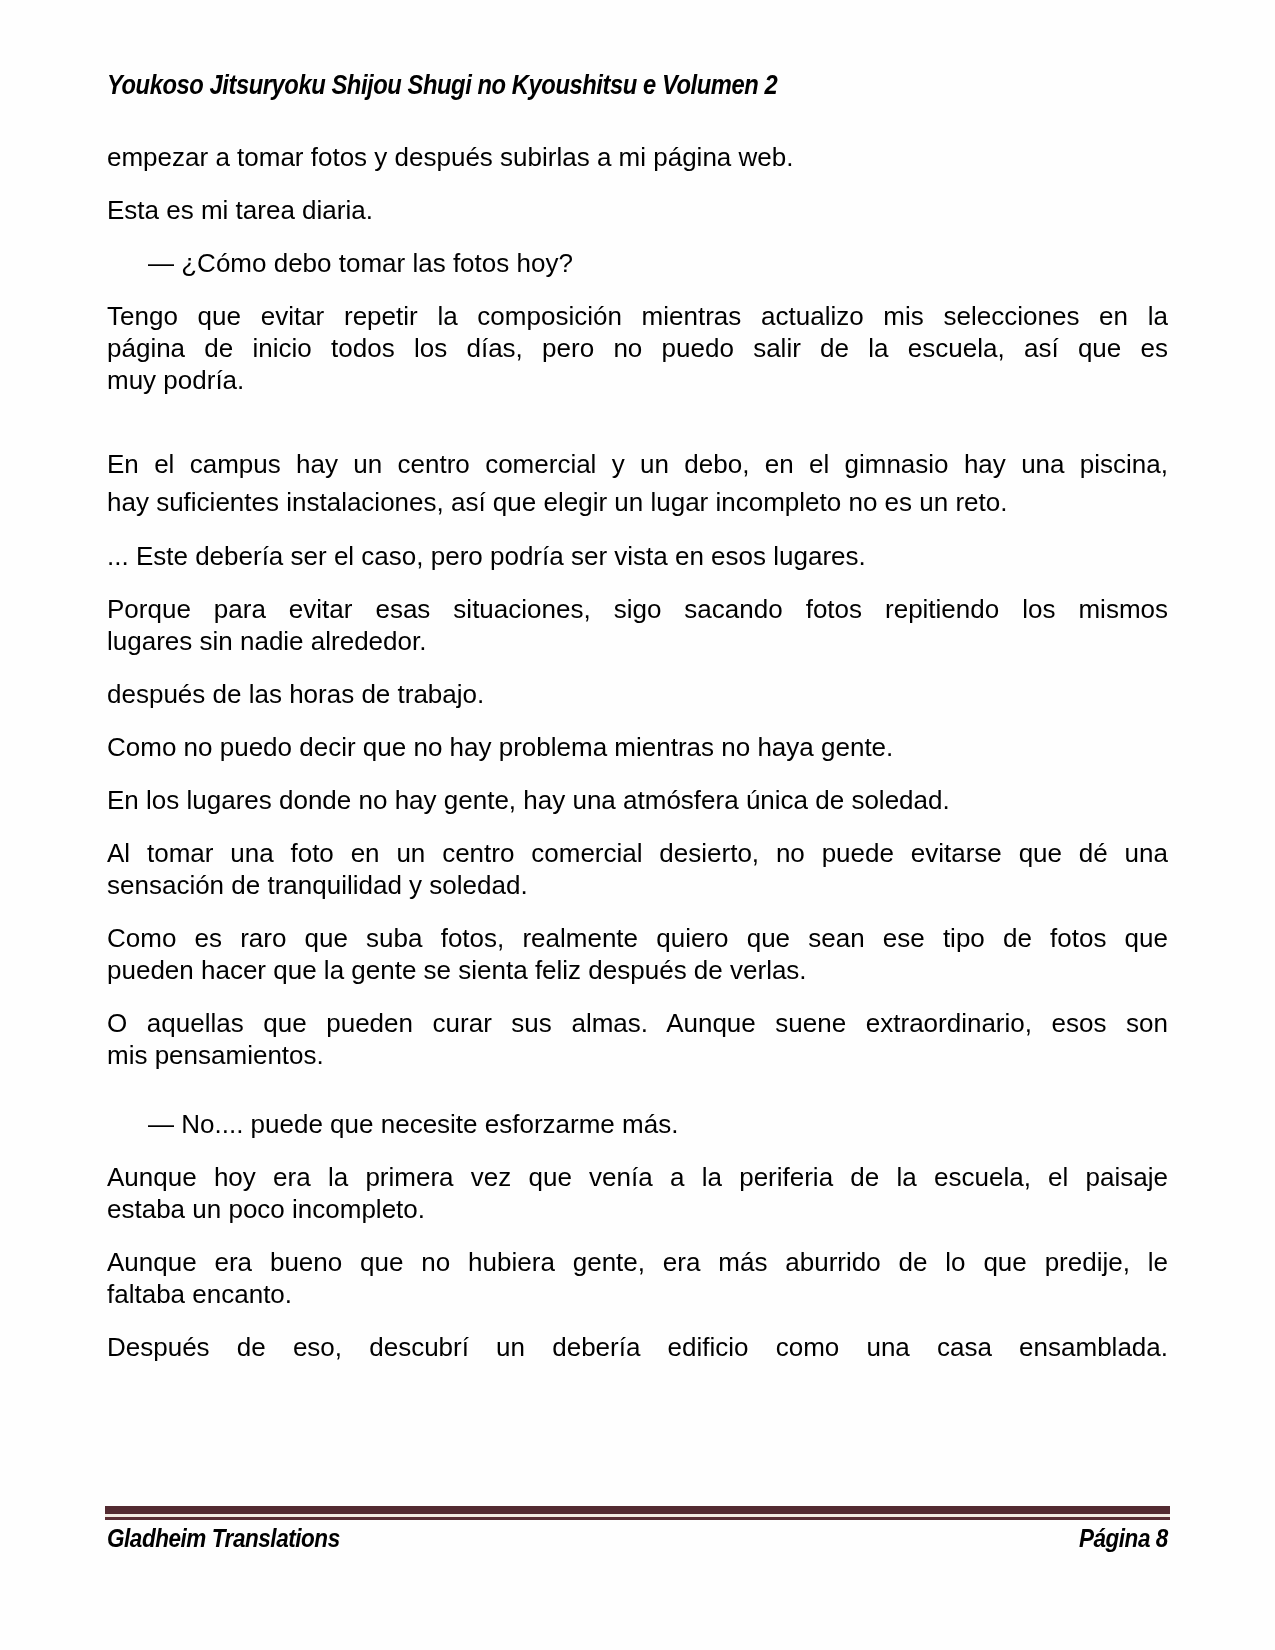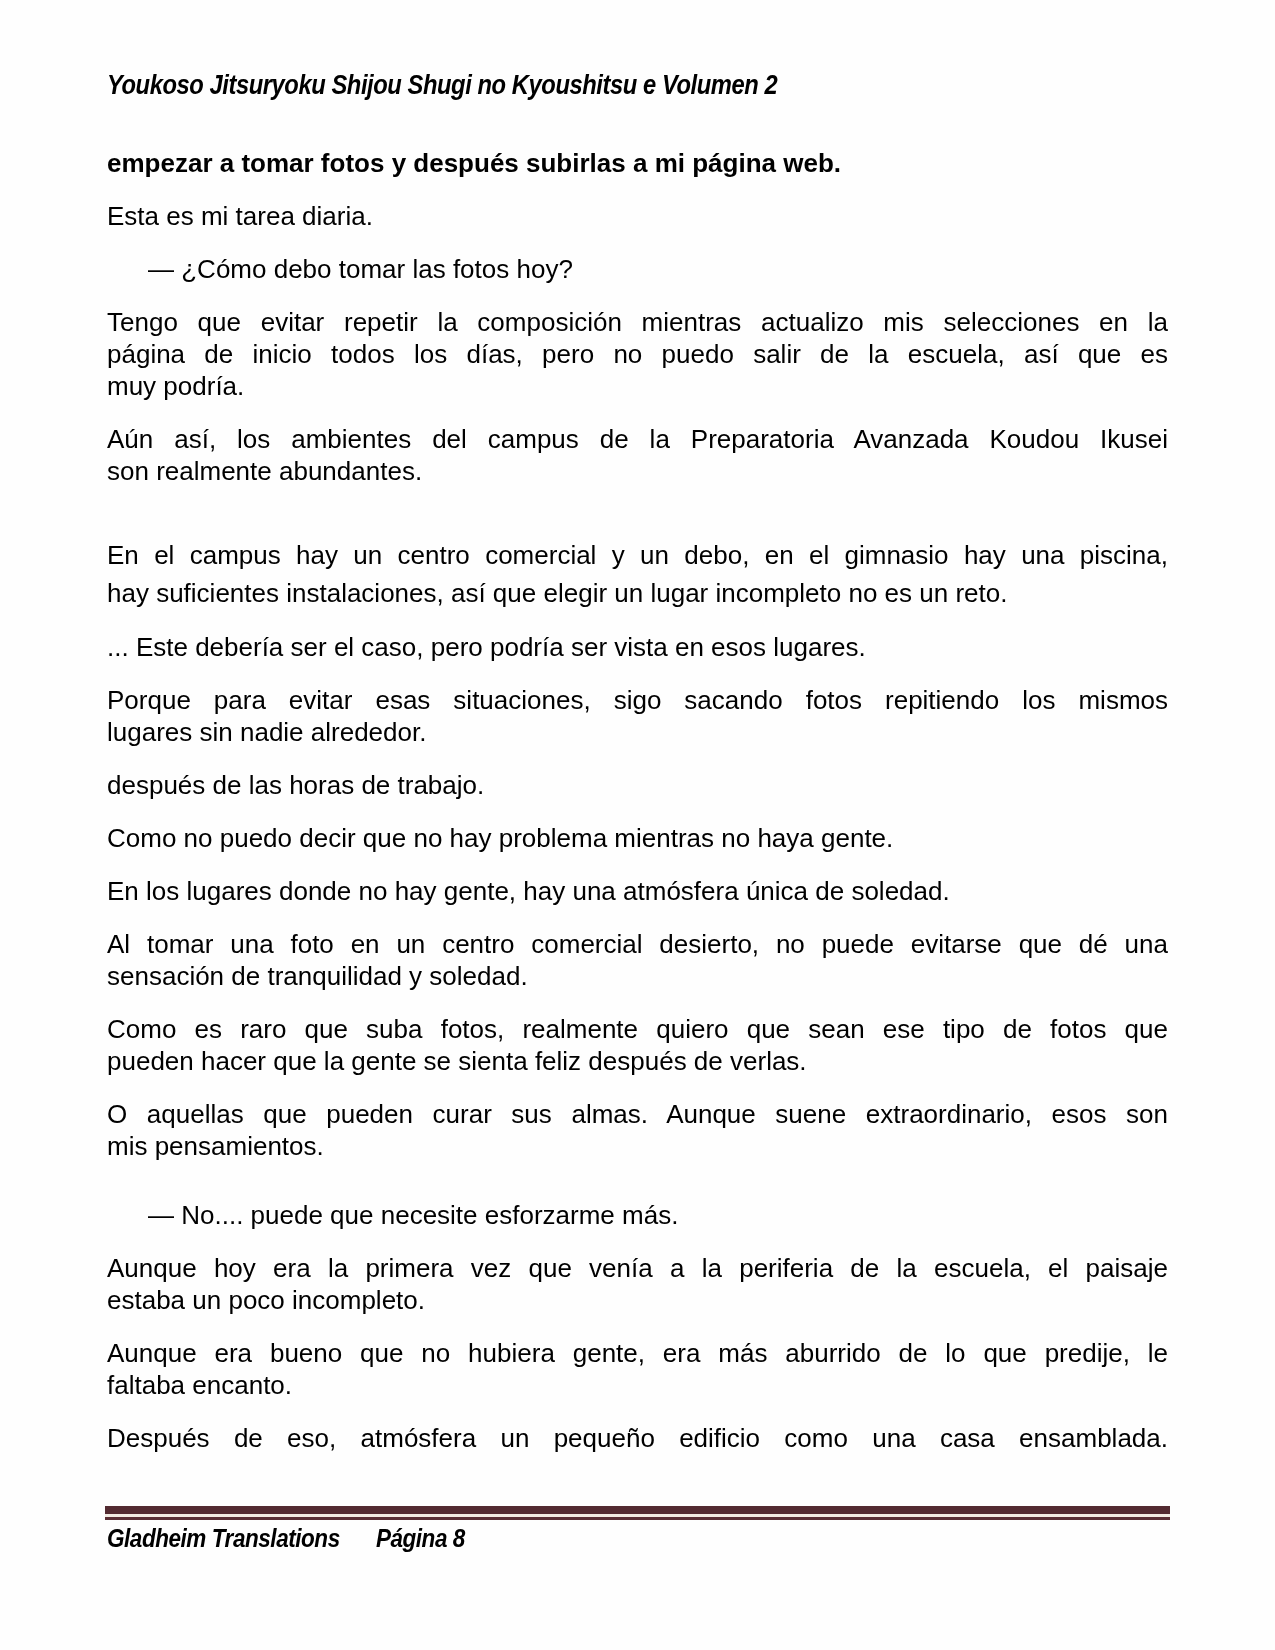--- a/index.html
+++ b/index.html
@@ -32,21 +32,21 @@
   
   .page-body {
     position: absolute;
     left: 107px;
     top: 141px;
     width: 1061px;
     font-size: 26px;
     line-height: 32px;
   }
   .para { margin: 21px 0 0 0; }
-  .para.m0   { margin-top: 6px; font-weight: bold; }
+  .para.m0   { margin-top: 0; }
   .para.mt49 { margin-top: 49px; }
   .para.mt7  { margin-top: 19px; }
   .para.mt37 { margin-top: 37px; }
   .para.mt29 { }
   .para.loose .ln { line-height: 38px; }
   .ln { text-align: left; }
   .ln.j {
     text-align: justify;
     text-align-last: justify;
     -moz-text-align-last: justify;
@@ -62,21 +62,21 @@
   }
   .footer-rule .thick { height: 8px; background: #532a31; }
   .footer-rule .gap   { height: 3px; background: #f2eae2; }
   .footer-rule .thin  { height: 3px; background: #5a2e35; }
   .page-footer-text {
     position: absolute;
     left: 107px;
     right: 107px;
     top: 1524px;
     display: flex;
-    justify-content: flex-start;
+    justify-content: space-between;
     align-items: baseline;
     font-size: 25px;
     font-weight: bold;
     font-style: italic;
   }
   .footer-left {
     display: inline-block;
     transform: scaleX(0.9);
     transform-origin: left center;
     letter-spacing: -0.5px;
@@ -112,24 +112,20 @@
     <p class="para">
       <span class="ln indent" style="display:block">— ¿Cómo debo tomar las fotos hoy?</span>
     </p>
 
     <p class="para">
       <span class="ln j" style="display:block">Tengo que evitar repetir la composición mientras actualizo mis selecciones en la</span>
       <span class="ln j" style="display:block">página de inicio todos los días, pero no puedo salir de la escuela, así que es</span>
       <span class="ln" style="display:block">muy podría.</span>
     </p>
 
-    <p class="para">
-      <span class="ln j" style="display:block">Aún así, los ambientes del campus de la Preparatoria Avanzada Koudou Ikusei</span>
-      <span class="ln" style="display:block">son realmente abundantes.</span>
-    </p>
 
     <p class="para mt49 loose">
       <span class="ln j" style="display:block">En el campus hay un centro comercial y un debo, en el gimnasio hay una piscina,</span>
       <span class="ln" style="display:block">hay suficientes instalaciones, así que elegir un lugar incompleto no es un reto.</span>
     </p>
 
     <p class="para mt7">
       <span class="ln" style="display:block">... Este debería ser el caso, pero podría ser vista en esos lugares.</span>
     </p>
 
@@ -173,21 +169,21 @@
       <span class="ln j" style="display:block">Aunque hoy era la primera vez que venía a la periferia de la escuela, el paisaje</span>
       <span class="ln" style="display:block">estaba un poco incompleto.</span>
     </p>
 
     <p class="para mt29">
       <span class="ln j" style="display:block">Aunque era bueno que no hubiera gente, era más aburrido de lo que predije, le</span>
       <span class="ln" style="display:block">faltaba encanto.</span>
     </p>
 
     <p class="para">
-      <span class="ln j" style="display:block">Después de eso, atmósfera un pequeño edificio como una casa ensamblada.</span>
+      <span class="ln j" style="display:block">Después de eso, descubrí un debería edificio como una casa ensamblada.</span>
     </p>
 
   </div>
 
   <div class="footer-rule">
     <div class="thick"></div>
     <div class="gap"></div>
     <div class="thin"></div>
   </div>
 

